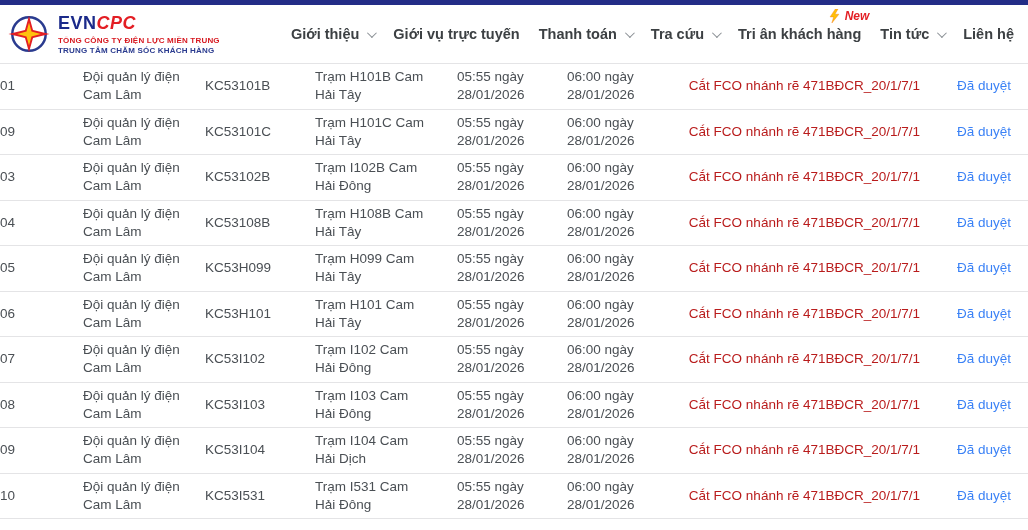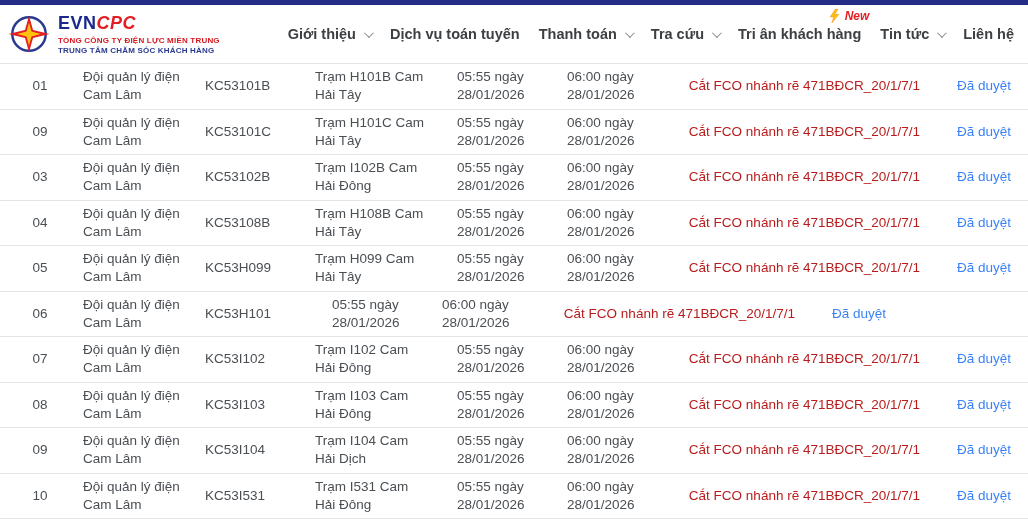--- a/index.html
+++ b/index.html
@@ -54,21 +54,21 @@
   
   .table { width: 100%; border-top: 1px solid #e4e4e6; }
   .trow {
     display: flex; align-items: center;
     height: 45.5px;
     border-bottom: 1px solid #e4e4e6;
     font-size: 13.5px; color: #4a4f54;
     line-height: 1.35;
   }
   .cell { flex: 0 0 auto; }
-  .c-stt     { width: 80px;  text-align: center; }
+  .c-stt     { width: 80px;  text-align: left; }
   .c-unit    { width: 115px; padding-left: 3px; }
   .c-unit .w { max-width: 102px; }
   .c-code    { width: 110px; padding-left: 10px; }
   .c-station { width: 125px; padding-left: 10px; }
   .c-station .w { max-width: 110px; }
   .c-start   { width: 110px; padding-left: 7px; margin-left: 20px; }
   .c-end     { width: 110px; padding-left: 7px; }
   .c-start .w, .c-end .w { max-width: 82px; }
   .c-reason  { width: 250px; text-align: right; color: #b91c1c; }
   .c-status  { width: 128px; text-align: center; color: #3b82f6; }
@@ -93,21 +93,21 @@
       <div class="logo-l2">TRUNG TÂM CHĂM SÓC KHÁCH HÀNG</div>
     </div>
   </div>
 
   <nav id="main-nav">
       <a class="nav-item">
         <span>Giới thiệu</span>
         <span class="chev"></span>
       </a>
       <a class="nav-item">
-        <span>Dịch vụ toán tuyến</span>
+        <span>Giới vụ trực tuyến</span>
       </a>
       <a class="nav-item">
         <span>Thanh toán</span>
         <span class="chev"></span>
       </a>
       <a class="nav-item">
         <span>Tra cứu</span>
         <span class="chev"></span>
       </a>
       <a class="nav-item">
@@ -264,20 +264,23 @@
       <div class="trow">
         <div class="cell c-stt">
           <div>06</div>
         </div>
         <div class="cell c-unit">
           <div class="w">Đội quản lý điện Cam Lâm</div>
         </div>
         <div class="cell c-code">
           <div>KC53H101</div>
         </div>
+        <div class="cell c-station">
+          <div class="w">Trạm H101 Cam Hải Tây</div>
+        </div>
         <div class="cell c-start">
           <div class="w">05:55 ngày 28/01/2026</div>
         </div>
         <div class="cell c-end">
           <div class="w">06:00 ngày 28/01/2026</div>
         </div>
         <div class="cell c-reason">
           <div>Cắt FCO nhánh rẽ 471BĐCR_20/1/7/1</div>
         </div>
         <div class="cell c-status">

